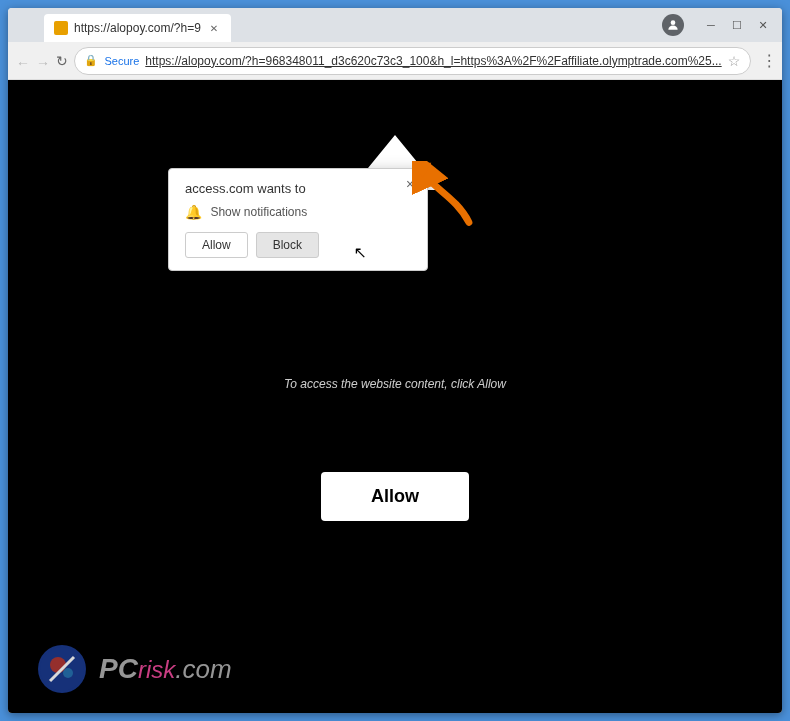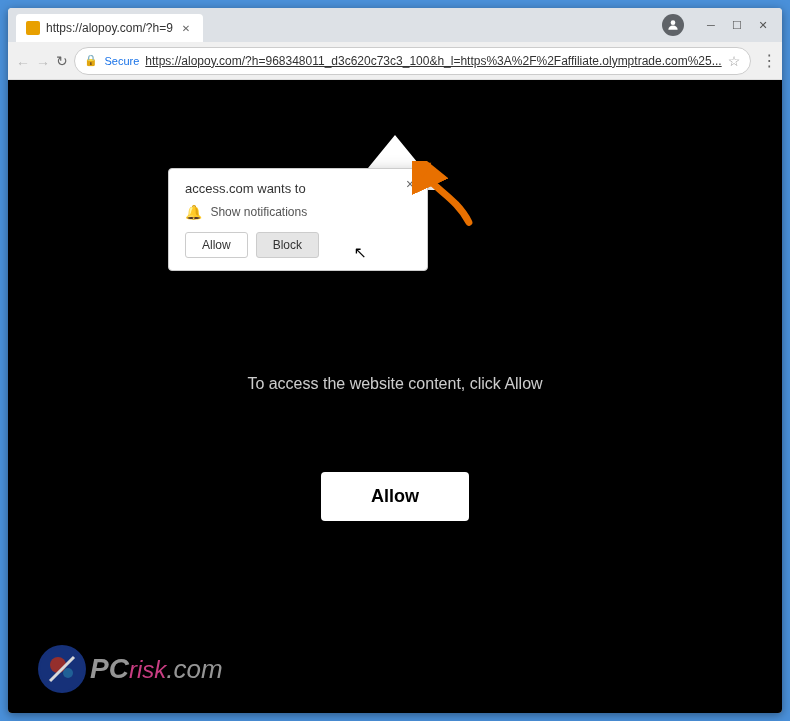--- a/index.html
+++ b/index.html
@@ -49,20 +49,21 @@
       background: #ffffff;
       border-radius: 4px 4px 0 0;
       padding: 4px 10px;
       height: 28px;
       display: flex;
       align-items: center;
       gap: 6px;
       font-size: 12px;
       color: #333;
       max-width: 200px;
+      margin-left: 28px;
     }
 
     .tab-favicon {
       width: 14px;
       height: 14px;
       background: #e8a000;
       border-radius: 2px;
       flex-shrink: 0;
     }
 
@@ -217,24 +218,25 @@
     .page-overlay-text {
       position: absolute;
       top: 48%;
       left: 50%;
       transform: translate(-50%, -50%);
       text-align: center;
       width: 80%;
     }
 
     .small-text {
-      font-size: 16px;
+      font-size: 12px;
       color: white;
       opacity: 0.8;
       margin-bottom: 0;
+      font-style: italic;
     }
 
     .big-text {
       font-size: 42px;
       font-weight: bold;
       color: white;
       white-space: nowrap;
     }
 
     .allow-button-page {
@@ -252,21 +254,21 @@
       cursor: pointer;
     }
 
     
     .pcrisk-watermark {
       position: absolute;
       bottom: 20px;
       left: 30px;
       display: flex;
       align-items: center;
-      gap: 4px;
+      gap: 13px;
       opacity: 0.85;
     }
 
     .pcrisk-logo-circle {
       width: 48px;
       height: 48px;
       border-radius: 50%;
       background: #1a3a8f;
       display: flex;
       align-items: center;

